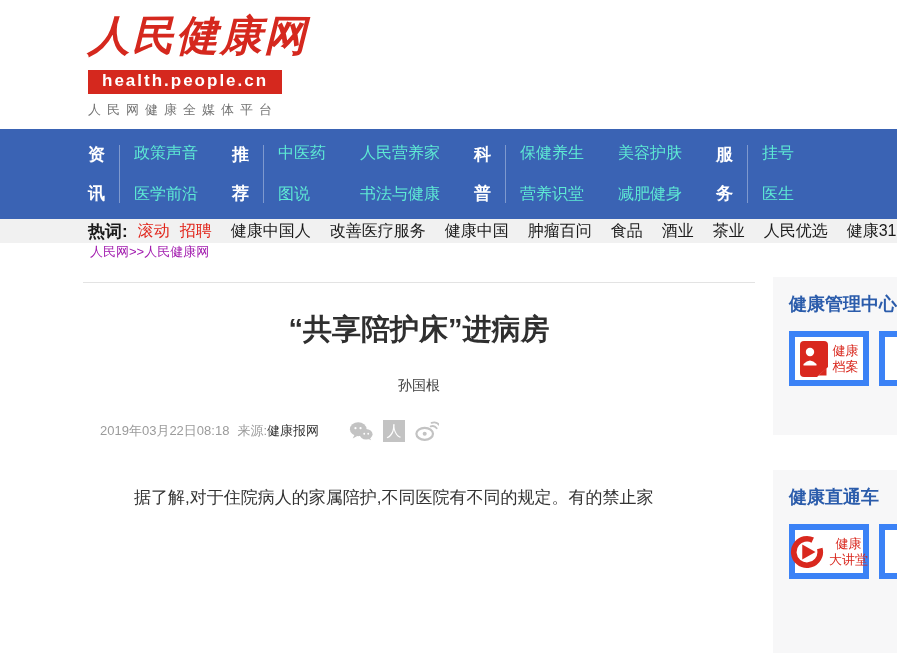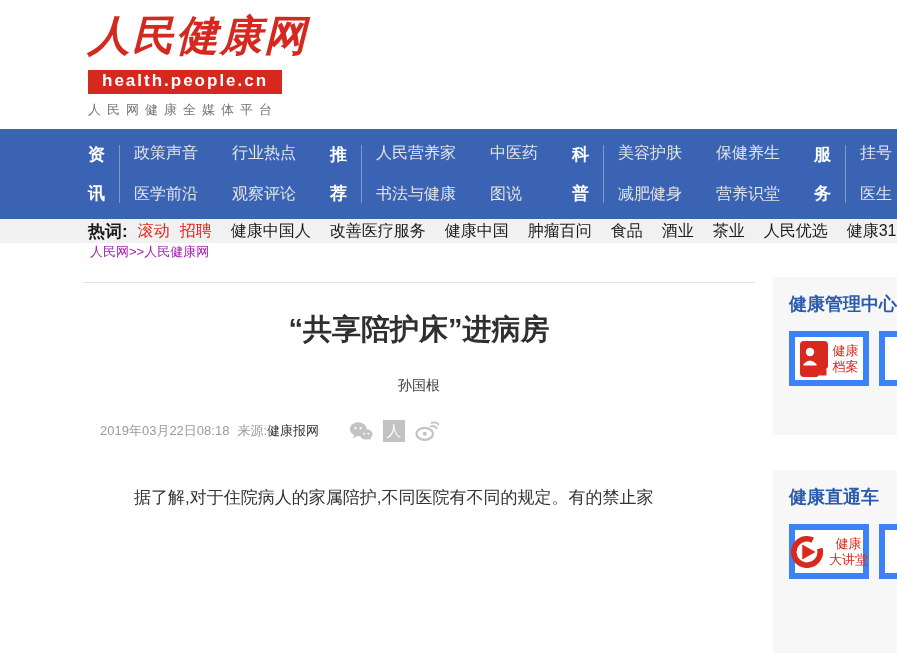--- a/index.html
+++ b/index.html
@@ -17,21 +17,21 @@
 
   
   .main-nav { background:#3a63b4; height:90px; display:flex; align-items:center;
               padding-left:88px; white-space:nowrap; overflow:hidden; }
   .nav-group { display:flex; align-items:center; }
   .nav-group-label { display:flex; flex-direction:column; justify-content:space-between;
                      height:62px; color:#fff; font-size:17px; font-weight:bold; cursor:pointer; }
   .nav-sep { width:1px; height:58px; background:rgba(255,255,255,.35); margin:0 14px 0 14px; }
   .nav-col { display:flex; flex-direction:column; justify-content:space-between; height:62px;
              margin-right:34px; }
-  .nav-col a { color:#e5e5e5; font-size:16px; text-decoration:none; cursor:pointer; }
+  .nav-col a { color:#5eead4; font-size:16px; text-decoration:none; cursor:pointer; }
 
   
   .hotwords { background:#f1f1f1; height:24px; display:flex; align-items:center;
               padding-left:88px; white-space:nowrap; overflow:hidden; }
   .hw-label { color:#1a1a1a; font-weight:bold; font-size:17px; margin-right:10px; }
   .hw { color:#1a1a1a; font-size:16px; text-decoration:none; margin-right:19px; cursor:pointer; }
   .hw.red { color:#e1251b; margin-right:10px; }
   .hw.red2 { margin-right:19px; }
 
   
@@ -81,55 +81,51 @@
   <div class="nav-group">
     <div class="nav-group-label">
       <span>资</span>
       <span>讯</span>
     </div>
     <div class="nav-sep"></div>
     <div class="nav-col">
       <a>政策声音</a>
       <a>医学前沿</a>
     </div>
-    <div class="nav-col">
-      <a>行业热点</a>
-      <a>观察评论</a>
-    </div>
   </div>
 
   <div class="nav-group">
     <div class="nav-group-label">
       <span>推</span>
       <span>荐</span>
     </div>
     <div class="nav-sep"></div>
     <div class="nav-col">
+      <a>中医药</a>
+      <a>图说</a>
+    </div>
+    <div class="nav-col">
       <a>人民营养家</a>
       <a>书法与健康</a>
     </div>
-    <div class="nav-col">
-      <a>中医药</a>
-      <a>图说</a>
-    </div>
   </div>
 
   <div class="nav-group">
     <div class="nav-group-label">
       <span>科</span>
       <span>普</span>
     </div>
     <div class="nav-sep"></div>
     <div class="nav-col">
+      <a>保健养生</a>
+      <a>营养识堂</a>
+    </div>
+    <div class="nav-col">
       <a>美容护肤</a>
       <a>减肥健身</a>
-    </div>
-    <div class="nav-col">
-      <a>保健养生</a>
-      <a>营养识堂</a>
     </div>
   </div>
 
   <div class="nav-group">
     <div class="nav-group-label">
       <span>服</span>
       <span>务</span>
     </div>
     <div class="nav-sep"></div>
     <div class="nav-col">

